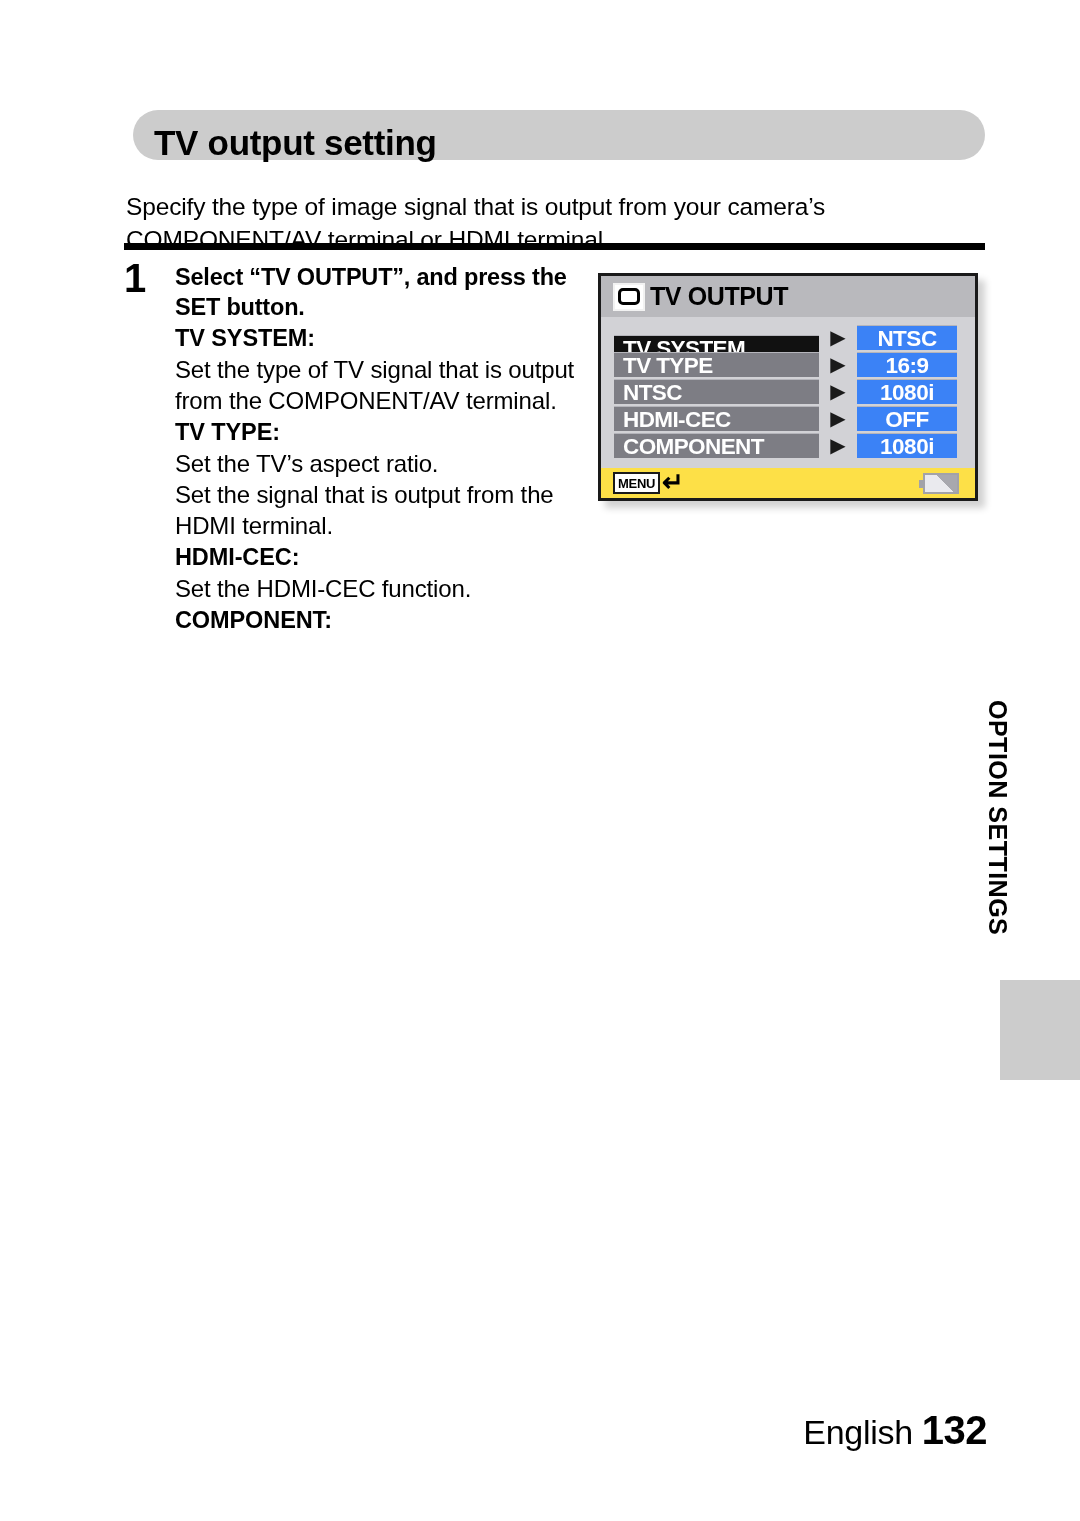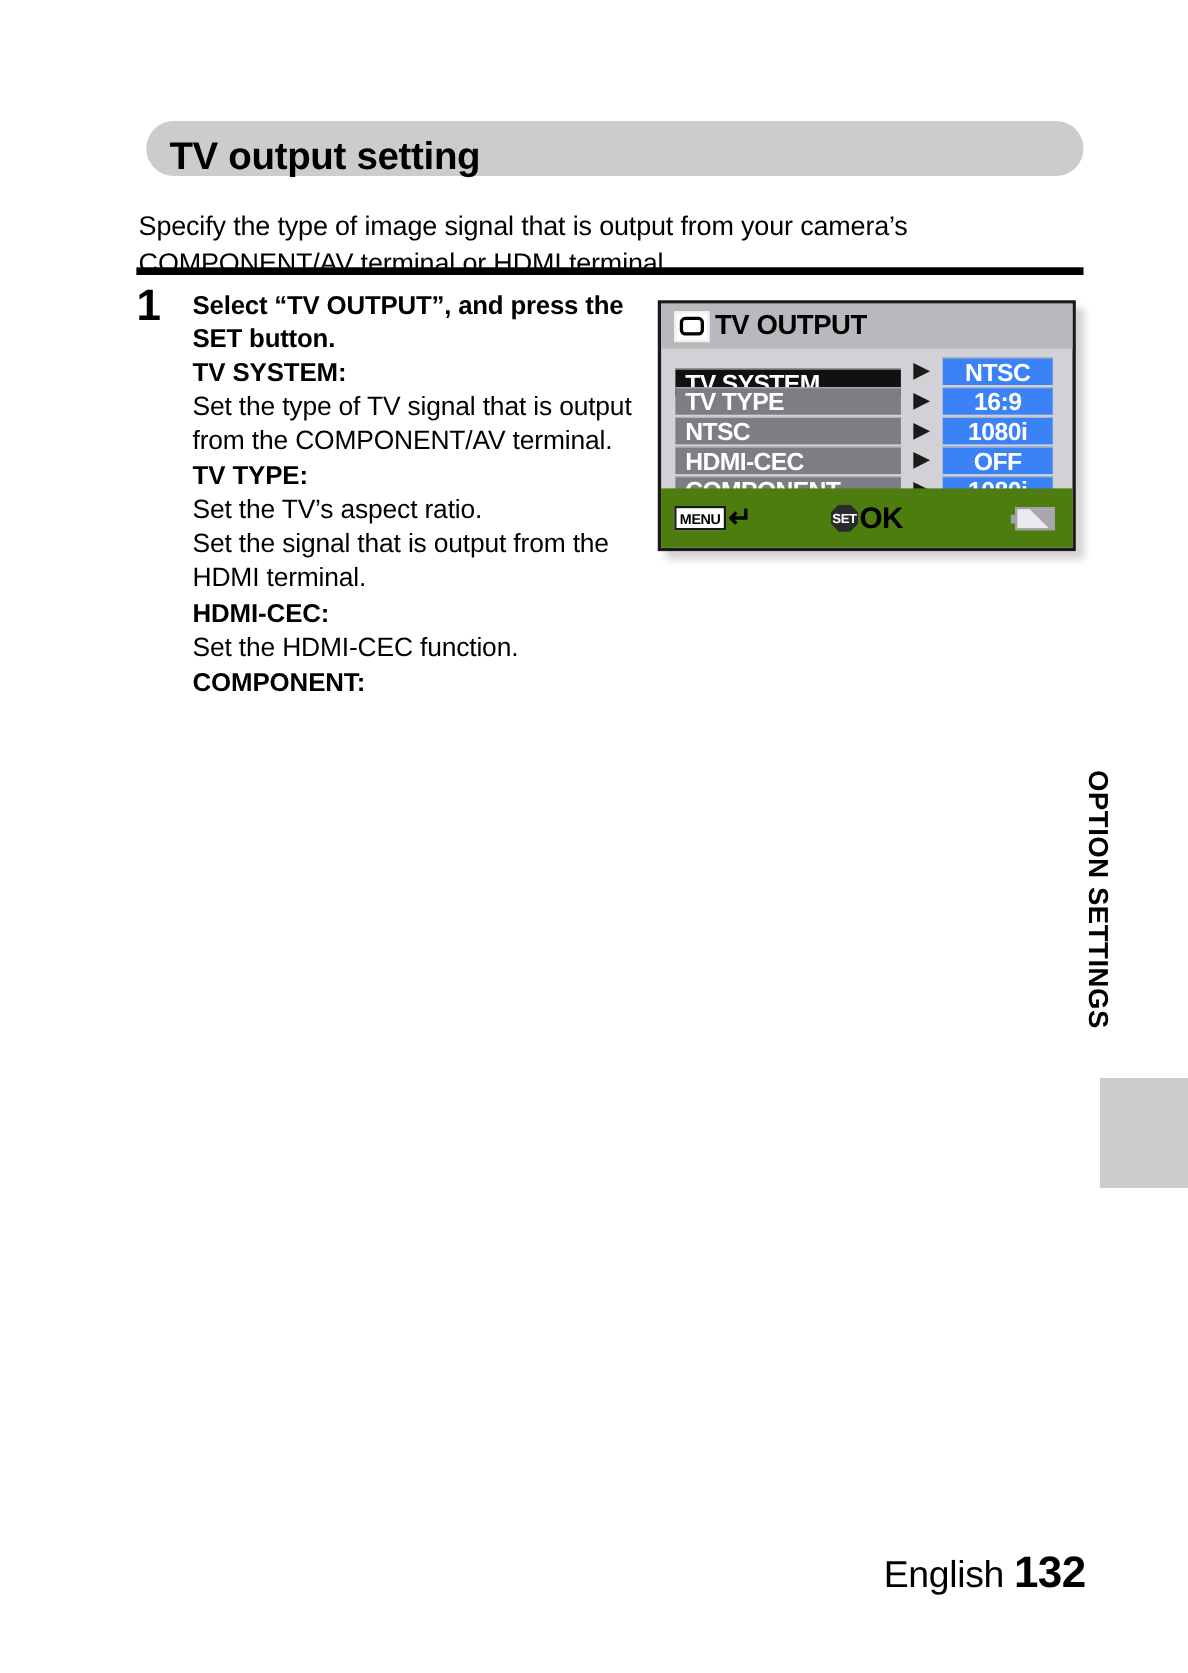--- a/index.html
+++ b/index.html
@@ -200,22 +200,22 @@
     height: 25px;
     text-align: center;
     box-sizing: border-box;
     border-top: 1px solid #b5b5bb;
   }
 
   .lcd-footer {
     position: absolute;
     left: 0; right: 0;
     bottom: 0;
-    height: 54px;
-    background: #4d7c0f;
+    height: 30px;
+    background: #fde047;
     display: flex;
     align-items: center;
   }
   .menu-badge {
     margin-left: 12px;
     display: flex;
     align-items: center;
   }
   .menu-badge .box {
     background: #ffffff;
@@ -399,24 +399,20 @@
         <span class="value">1080i</span>
       </div>
 
     </div>
 
     <div class="lcd-footer">
       <span class="menu-badge">
         <span class="box">MENU</span>
         <span class="ret">↵</span>
       </span>
-      <span class="set-ok">
-        <span class="set-badge">SET</span>
-        <span class="ok-text">OK</span>
-      </span>
       <span class="battery">
           <i></i>
         </span>
     </div>
 
   </div>
 </div>
 
 <div class="side-tab-text">OPTION SETTINGS</div>
 <div class="side-tab-block"></div>

